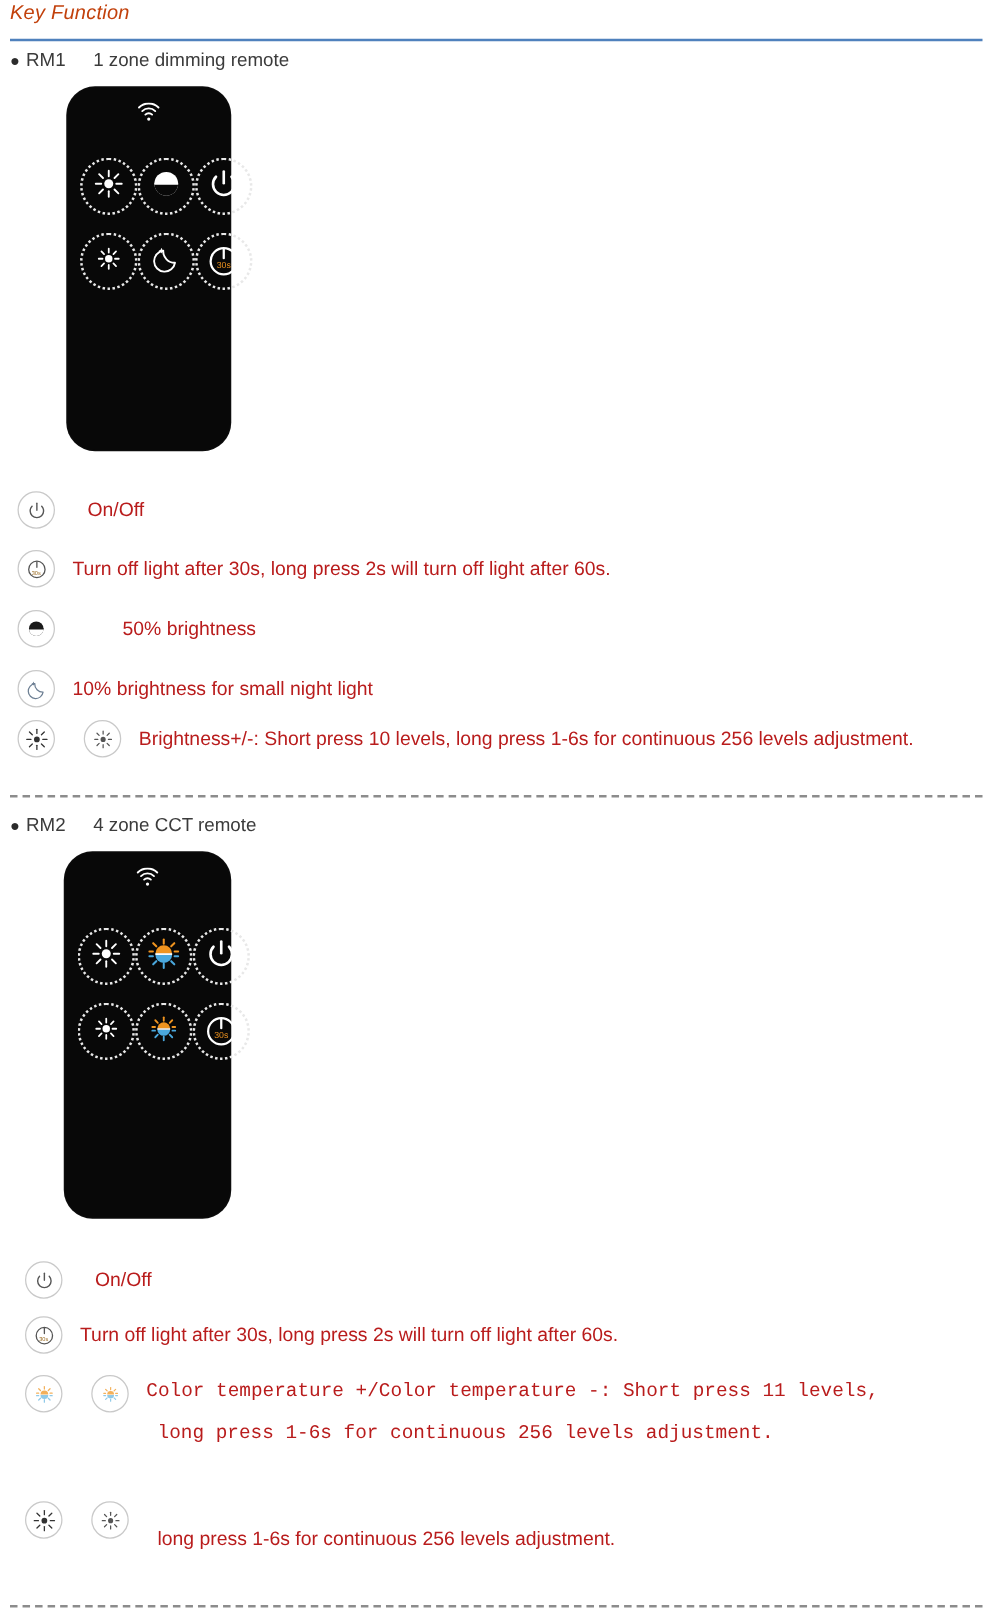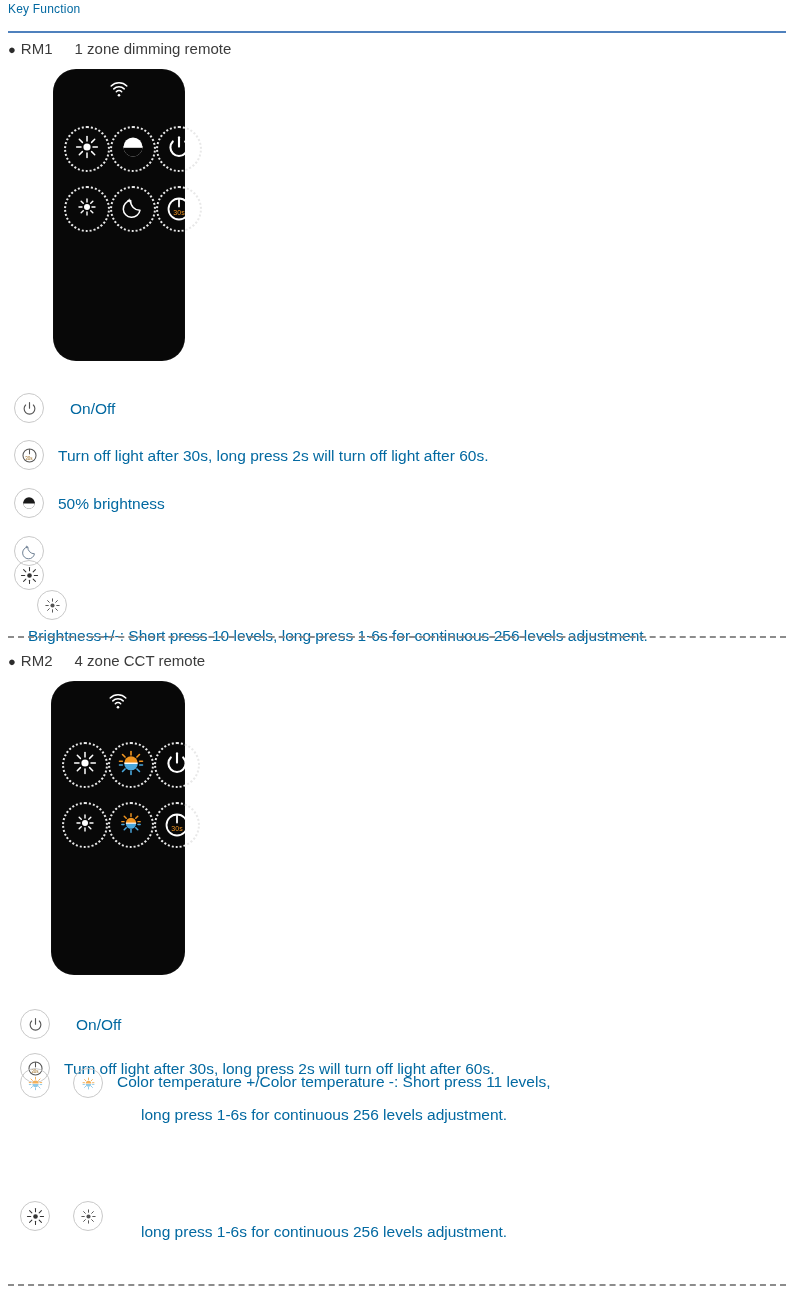--- a/index.html
+++ b/index.html
@@ -14,24 +14,25 @@
     font-family: "Liberation Sans", sans-serif;
     color: #3b3b3b;
     overflow: hidden;
   }
 
   
   .page-title {
     position: absolute;
     left: 8px;
     top: 2px;
-    font-size: 12px;
-    color: #0369a1;
+    font-size: 16px;
+    color: #c2410c;
     letter-spacing: 0.2px;
     font-weight: 400;
+    font-style: italic;
   }
   .title-rule {
     position: absolute;
     left: 8px;
     top: 31px;
     width: 778px;
     height: 2px;
     background: #4f81bd;
   }
 
@@ -100,30 +101,30 @@
     border: 1px solid #c9c9c9;
     display: flex;
     align-items: center;
     justify-content: center;
     box-sizing: border-box;
     flex: 0 0 auto;
   }
   .legend-icon + .legend-icon { margin-left: 9px; }
   .legend-text {
     font-size: 15.5px;
-    color: #0369a1;
+    color: #b91c1c;
     line-height: 31px;
     margin-left: 14px;
     font-weight: 300;
   }
   .legend-text.two-line { line-height: 1.0; padding-top: 6px; }
   .legend-text .l2 {
     display: block;
     margin-top: 17px;
-    margin-left: 24px;
+    margin-left: 9px;
   }
 
   
   .dashed-sep {
     position: absolute;
     left: 8px;
     width: 778px;
     height: 0;
     border-top: 2px dashed #8c8c8c;
   }
@@ -243,41 +244,42 @@
   <span class="legend-icon" style="position:relative;">
     <svg width="17" height="17" viewBox="0 0 26 26">
       <circle cx="13" cy="13" r="10" fill="none" stroke="#555" stroke-width="1.6"></circle>
       <line x1="13" y1="4" x2="13" y2="10.5" stroke="#555" stroke-width="1.6" stroke-linecap="round"></line>
     </svg>
     <span style="position:absolute;left:0;right:0;top:16px;text-align:center;font-size:4.5px;color:#9a6a20;line-height:1;">30s</span>
   </span>
   <span class="legend-text">Turn off light after 30s, long press 2s will turn off light after 60s.</span>
 </div>
 
-<div class="legend-row" style="left:14px; top:488px;">
+<div class="legend-row" style="left:14px; top:488px;gap:40px;">
   <span class="legend-icon">
     <svg width="16" height="16" viewBox="0 0 22 22">
       <circle cx="11" cy="11" r="8" fill="#1a1a1a"></circle>
       <path d="M3 11 A8 8 0 0 0 19 11 Z" fill="#ffffff"></path>
       <line x1="3" y1="11" x2="19" y2="11" stroke="#1a1a1a" stroke-width="1.4"></line>
     </svg>
   </span>
   <span class="legend-text">50% brightness</span>
 </div>
 
 <div class="legend-row" style="left:14px; top:536px;">
   <span class="legend-icon">
     <svg width="17" height="17" viewBox="0 0 24 24">
       <path d="M19.0 15.2 A8.4 8.4 0 1 1 9.6 5.6 A9.2 9.2 0 0 0 19.0 15.2 Z" fill="none" stroke="#6d7f93" stroke-width="1.4" stroke-linejoin="round"></path>
       <path d="M8.2 3.2 l0.7 1.6 1.6 0.7 -1.6 0.7 -0.7 1.6 -0.7 -1.6 -1.6 -0.7 1.6 -0.7 Z" fill="#6d7f93"></path>
     </svg>
   </span>
-</div>
-
-<div class="legend-row" style="left:14px; top:560px;flex-direction:column;">
+  <span class="legend-text">10% brightness for small night light</span>
+</div>
+
+<div class="legend-row" style="left:14px; top:576px;">
   <span class="legend-icon">
     <svg width="19" height="19" viewBox="0 0 24 24">
       <circle cx="12" cy="12" r="2.9" fill="#333"></circle>
       <g stroke="#333" stroke-width="1.3" stroke-linecap="round">
         <line x1="12" y1="1.8" x2="12" y2="6"></line>
           <line x1="12" y1="18" x2="12" y2="22.2"></line>
         <line x1="1.8" y1="12" x2="6" y2="12"></line>
           <line x1="18" y1="12" x2="22.2" y2="12"></line>
         <line x1="4.5" y1="4.5" x2="7.4" y2="7.4"></line>
           <line x1="16.6" y1="16.6" x2="19.5" y2="19.5"></line>
@@ -444,21 +446,21 @@
   <span class="legend-icon" style="position:relative;">
     <svg width="17" height="17" viewBox="0 0 26 26">
       <circle cx="13" cy="13" r="10" fill="none" stroke="#555" stroke-width="1.6"></circle>
       <line x1="13" y1="4" x2="13" y2="10.5" stroke="#555" stroke-width="1.6" stroke-linecap="round"></line>
     </svg>
     <span style="position:absolute;left:0;right:0;top:16px;text-align:center;font-size:4.5px;color:#9a6a20;line-height:1;">30s</span>
   </span>
   <span class="legend-text">Turn off light after 30s, long press 2s will turn off light after 60s.</span>
 </div>
 
-<div class="legend-row" style="left:20px; top:1068px;">
+<div class="legend-row" style="left:20px; top:1100px;font-family:Liberation Mono, monospace;">
   <span class="legend-icon">
     <svg width="17" height="17" viewBox="0 0 24 24">
       <path d="M7.6 12 A4.4 4.4 0 0 1 16.4 12 Z" fill="#f3b05a"></path>
       <path d="M7.6 12.7 A4.4 4.4 0 0 0 16.4 12.7 Z" fill="#8fc9e8"></path>
       <g stroke="#f3b05a" stroke-width="1.4" stroke-linecap="round">
         <line x1="12" y1="3.2" x2="12" y2="6.0"></line>
         <line x1="5.6" y1="5.6" x2="7.6" y2="7.6"></line>
         <line x1="18.4" y1="5.6" x2="16.4" y2="7.6"></line>
         <line x1="3.2" y1="10.7" x2="5.6" y2="10.7"></line>
         <line x1="20.8" y1="10.7" x2="18.4" y2="10.7"></line>

